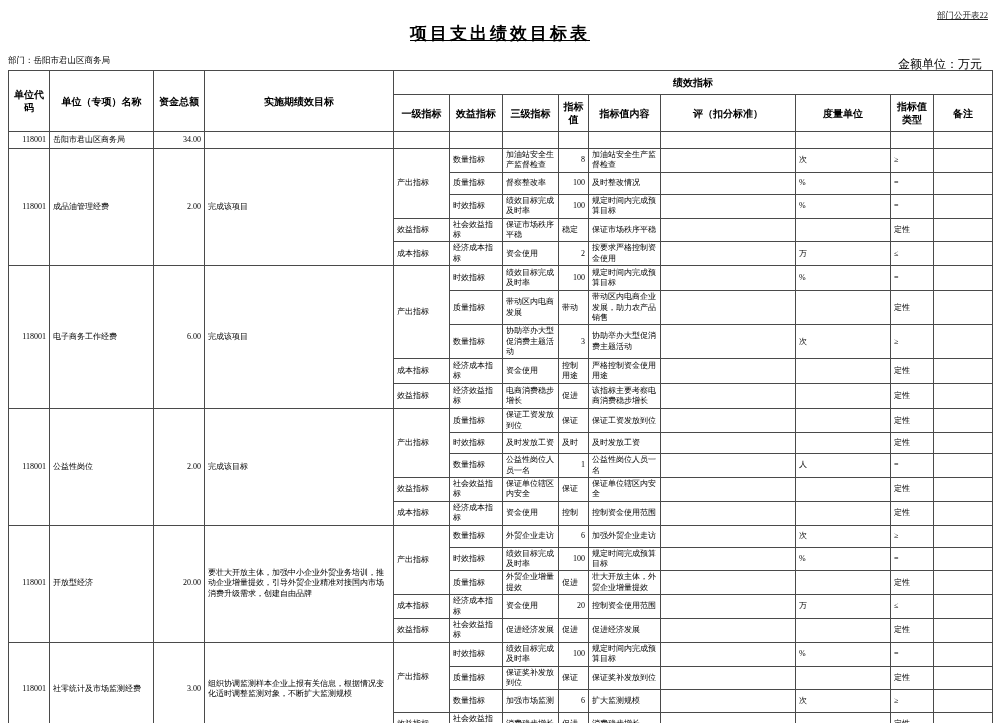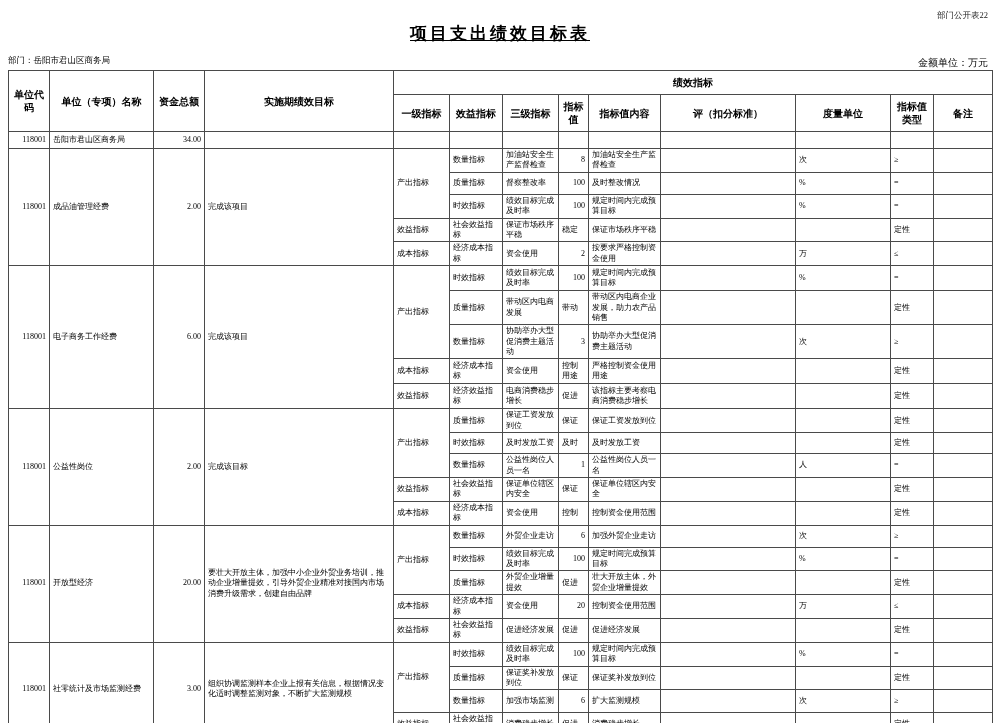--- a/index.html
+++ b/index.html
@@ -6,34 +6,34 @@
   .page{
     position:relative;
     width:1000px;height:723px;
     background:#ffffff;
     font-family:"Liberation Serif","DejaVu Serif",serif;
     color:#000;
     overflow:hidden;
   }
   .corner-label{
     position:absolute;top:10px;right:12px;
-    font-size:8.5px;color:#222;
+    font-size:8.5px;color:#222;text-decoration:underline;
   }
   .page-title{
     position:absolute;top:22px;left:0;width:100%;
     text-align:center;font-size:17px;font-weight:bold;
     letter-spacing:3px;margin:0;text-decoration:underline;
   }
   .dept-label{
     position:absolute;top:55px;left:8px;
     font-size:8.5px;font-weight:normal;
   }
   .unit-label{
-    position:absolute;top:56px;right:12px;
-    font-size:10px;
+    position:absolute;top:56px;right:18px;
+    font-size:12px;
   }
   table.main{
     position:absolute;top:70px;left:8px;
     width:984px;
     border-collapse:collapse;table-layout:fixed;
     border:1.5px solid #3f3f3f;
   }
   table.main th, table.main td{
     border:1px solid #4a4a4a;
     padding:1px 3px;

